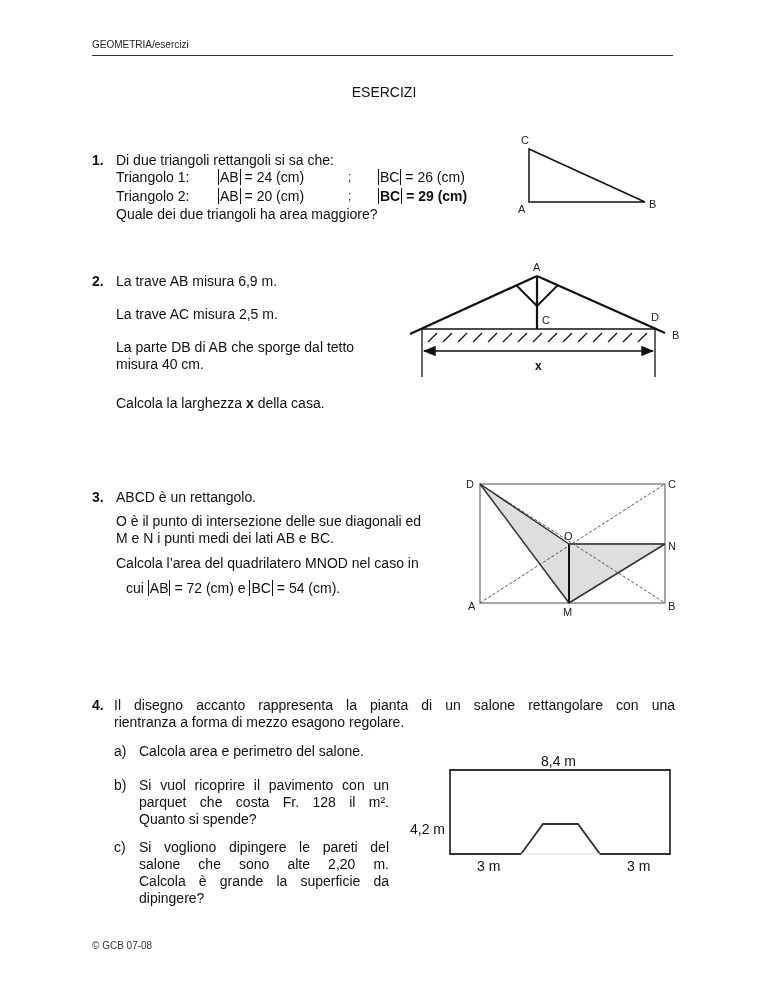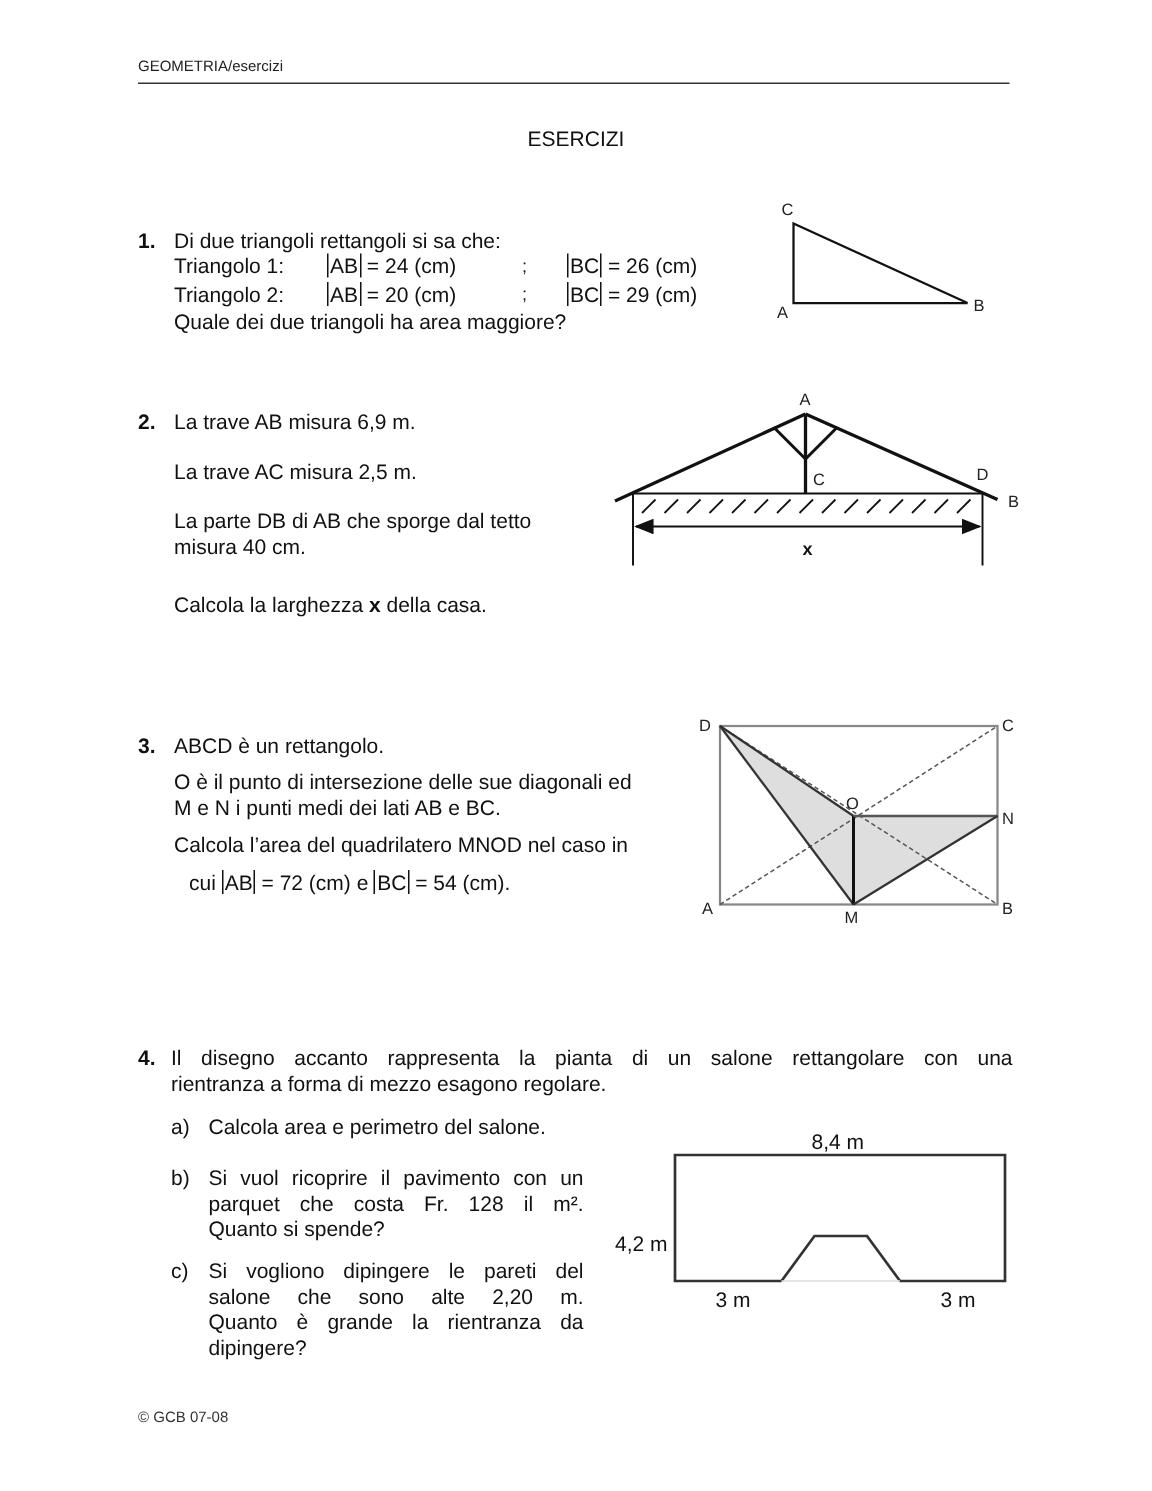--- a/index.html
+++ b/index.html
@@ -28,21 +28,21 @@
 <div class="abs txt" style="left:116px;top:152px;">Di due triangoli rettangoli si sa che:</div>
 
 <div class="abs txt" style="left:116px;top:169px;">Triangolo 1:</div>
 <div class="abs txt" style="left:218px;top:169px;"><span class="abs-val">AB</span> <span>= 24  (cm)</span></div>
 <div class="abs txt" style="left:348px;top:169px;font-size:12px;">;</div>
 <div class="abs txt" style="left:378px;top:169px;"><span class="abs-val">BC</span> <span>= 26  (cm)</span></div>
 
 <div class="abs txt" style="left:116px;top:188px;">Triangolo 2:</div>
 <div class="abs txt" style="left:218px;top:188px;"><span class="abs-val">AB</span> <span>= 20  (cm)</span></div>
 <div class="abs txt" style="left:348px;top:188px;font-size:12px;">;</div>
-<div class="abs txt" style="left:378px;top:188px;"><span class="abs-val">BC</span> <span>= 29  (cm)</span></div>
+<div class="abs txt" style="left:378px;top:188px;font-weight:bold;"><span class="abs-val">BC</span> <span>= 29  (cm)</span></div>
 
 <div class="abs txt" style="left:116px;top:206px;">Quale dei due triangoli ha area maggiore?</div>
 
 <svg width="768" height="994">
   <polygon points="529,149 529,202 645,202" fill="none" stroke="#111" stroke-width="1.5"></polygon>
 </svg>
 <div class="abs lbl" style="left:521px;top:134px;">C</div>
 <div class="abs lbl" style="left:518px;top:203px;">A</div>
 <div class="abs lbl" style="left:649px;top:198px;">B</div>
 
@@ -130,21 +130,21 @@
 <div class="abs txt" style="left:139px;top:743px;">Calcola area e perimetro del salone.</div>
 
 <div class="abs txt" style="left:114px;top:777px;">b)</div>
 <div class="abs txt jst" style="left:139px;top:777px;width:250px;">Si vuol ricoprire il pavimento con un</div>
 <div class="abs txt jst" style="left:139px;top:794px;width:250px;">parquet che costa Fr. 128 il m².</div>
 <div class="abs txt" style="left:139px;top:811px;text-align:center;">Quanto si spende?</div>
 
 <div class="abs txt" style="left:114px;top:839px;">c)</div>
 <div class="abs txt jst" style="left:139px;top:839px;width:250px;">Si vogliono dipingere le pareti del</div>
 <div class="abs txt jst" style="left:139px;top:856px;width:250px;">salone che sono alte 2,20 m.</div>
-<div class="abs txt jst" style="left:139px;top:873px;width:250px;">Quanto è grande la rientranza da</div>
+<div class="abs txt jst" style="left:139px;top:873px;width:250px;">Calcola è grande la superficie da</div>
 <div class="abs txt" style="left:139px;top:890px;">dipingere?</div>
 
 <svg width="768" height="994">
   <polyline points="521,854 450,854 450,770 670,770 670,854 600,854 578,824 543,824 521,854" fill="none" stroke="#333" stroke-width="1.8"></polyline>
   <line x1="521" y1="854" x2="600" y2="854" stroke="#ddd" stroke-width="1"></line>
 </svg>
 <div class="abs" style="left:541px;top:753px;font-size:14px;">8,4 m</div>
 <div class="abs" style="left:410px;top:821px;font-size:14px;text-align:right;">4,2 m</div>
 <div class="abs" style="left:477px;top:858px;font-size:14px;">3 m</div>
 <div class="abs" style="left:627px;top:858px;font-size:14px;">3 m</div>

